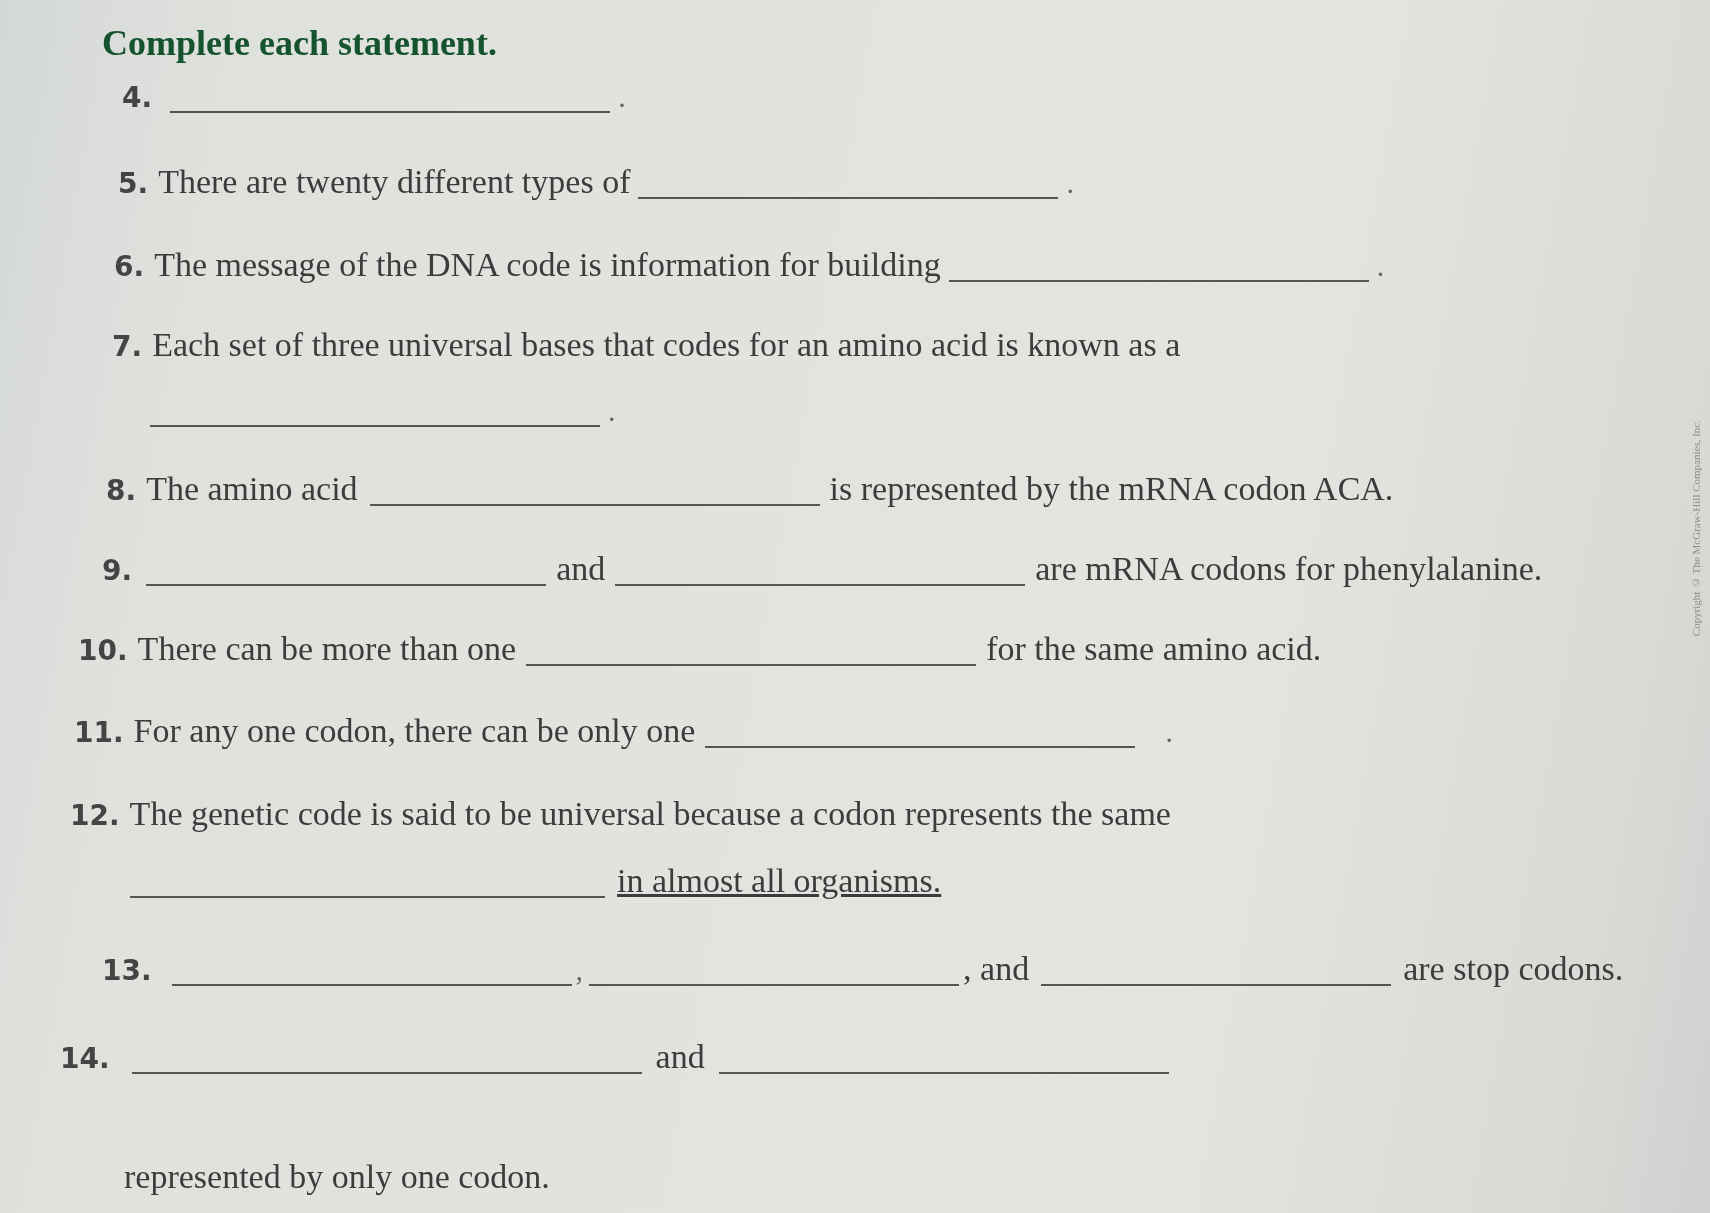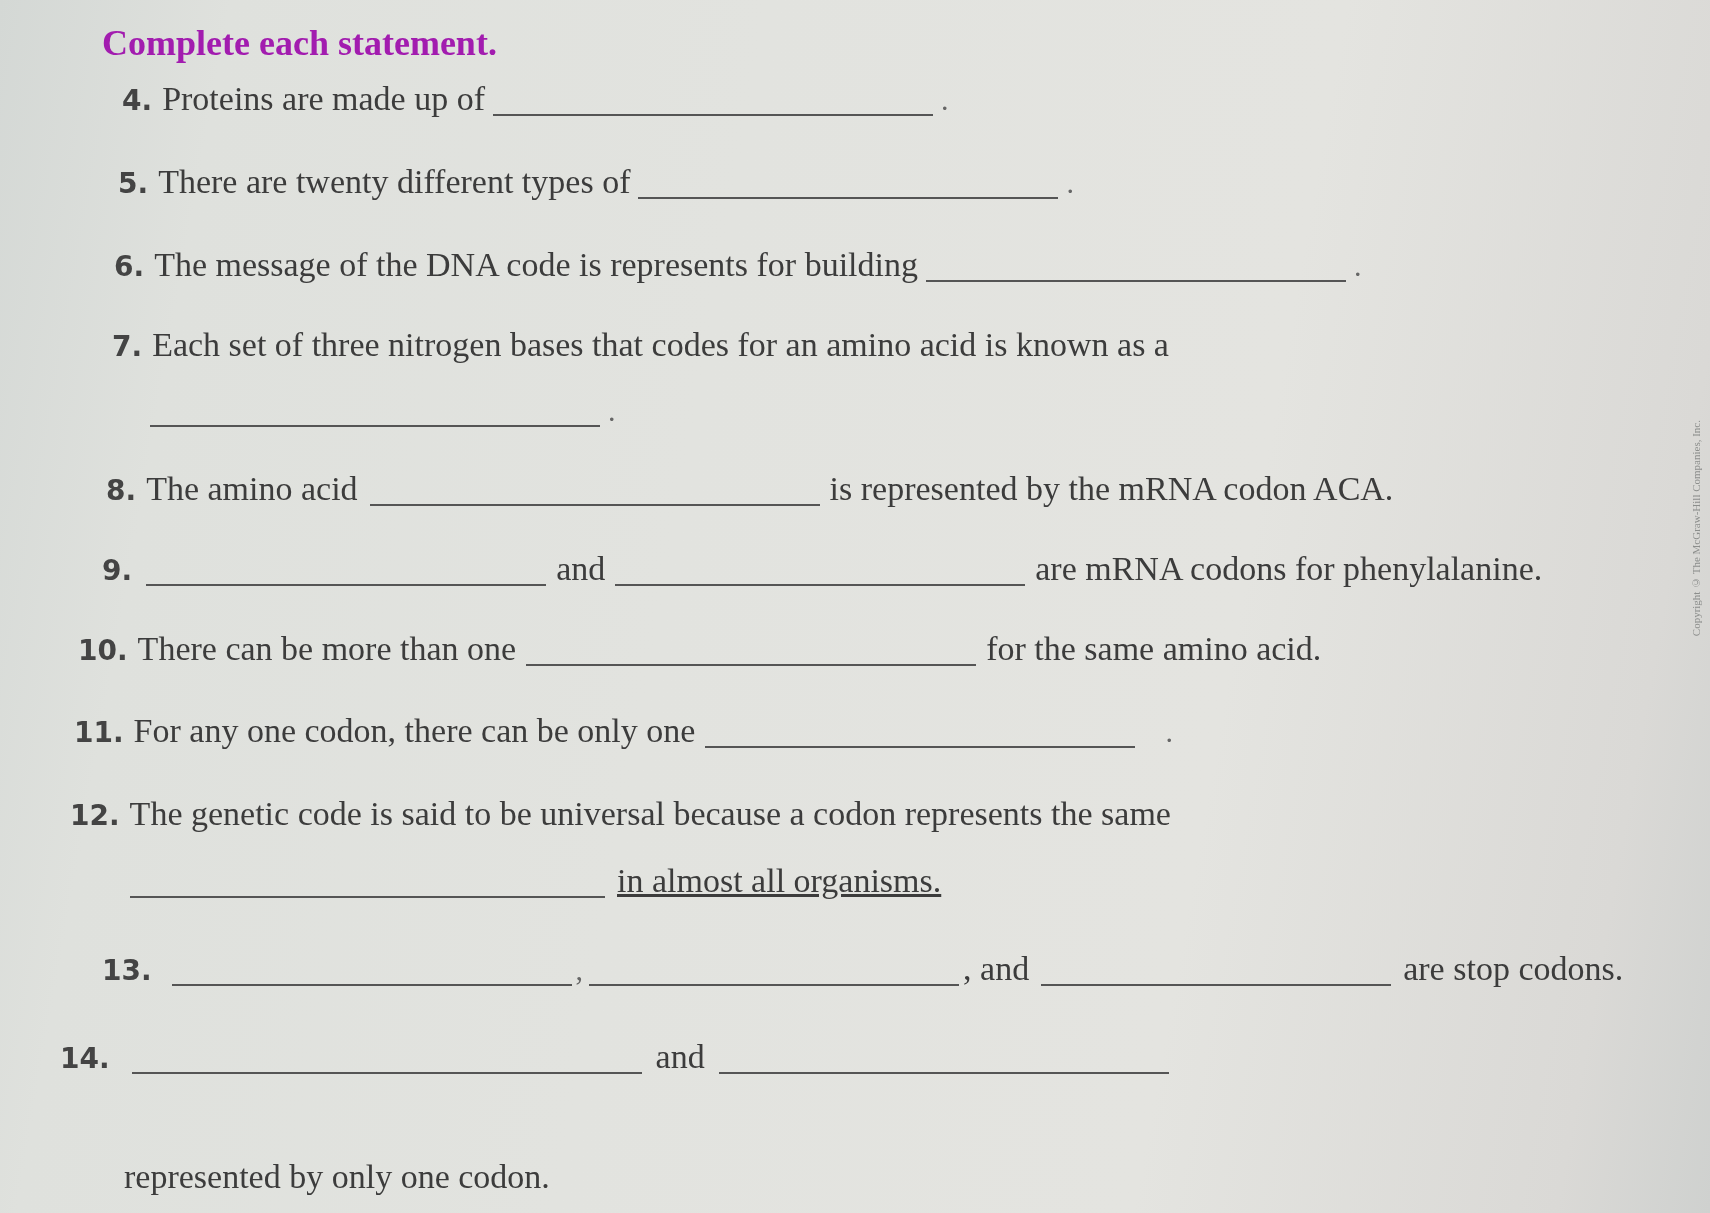--- a/index.html
+++ b/index.html
@@ -5,21 +5,21 @@
   html, body { margin: 0; padding: 0; }
   body {
     width: 1710px; height: 1213px; overflow: hidden; position: relative;
     background: linear-gradient(100deg, #d4d8d5 0%, #dfe1dd 12%, #e2e3df 40%, #e4e4e0 70%, #dad9d6 92%, #cfd1cf 100%);
     font-family: "Liberation Serif", "DejaVu Serif", serif;
     color: #3a3a3a;
   }
   .sheet { position: absolute; inset: 0; }
   .heading {
     position: absolute; left: 102px; top: 22px;
-    font-size: 36px; font-weight: bold; color: #a21caf;
+    font-size: 36px; font-weight: bold; color: #14532d;
   }
   .line {
     position: absolute; white-space: nowrap;
     font-size: 34px; color: #3c3c3c;
     display: flex; align-items: baseline;
   }
   .num {
     font-family: "DejaVu Sans", sans-serif; font-weight: bold;
     font-size: 28px; margin-right: 10px; color: #444;
   }
@@ -36,42 +36,41 @@
 </style>
 </head>
 <body>
 
 <div class="sheet">
 
   <div class="heading">Complete each statement.</div>
 
   <div class="line" style="left:122px; top:80px;">
     <span class="num">4.</span>
-    <span>Proteins are made up of</span>
     <span class="blank" style="width:440px;"></span>
     <span class="punct">.</span>
   </div>
 
   <div class="line" style="left:118px; top:163px;">
     <span class="num">5.</span>
     <span>There are twenty different types of</span>
     <span class="blank" style="width:420px;"></span>
     <span class="punct">.</span>
   </div>
 
   <div class="line" style="left:114px; top:246px;">
     <span class="num">6.</span>
-    <span>The message of the DNA code is represents for building</span>
+    <span>The message of the DNA code is information for building</span>
     <span class="blank" style="width:420px;"></span>
     <span class="punct">.</span>
   </div>
 
   <div class="line" style="left:112px; top:326px;">
     <span class="num">7.</span>
-    <span>Each set of three nitrogen bases that codes for an amino acid is known as a</span>
+    <span>Each set of three universal bases that codes for an amino acid is known as a</span>
   </div>
   <div class="line" style="left:150px; top:394px;">
     <span class="blank" style="width:450px; margin-left:0;"></span>
     <span class="punct">.</span>
   </div>
 
   <div class="line" style="left:106px; top:470px;">
     <span class="num">8.</span>
     <span>The amino acid</span>
     <span class="blank" style="width:450px; margin:0 10px 0 12px;"></span>

